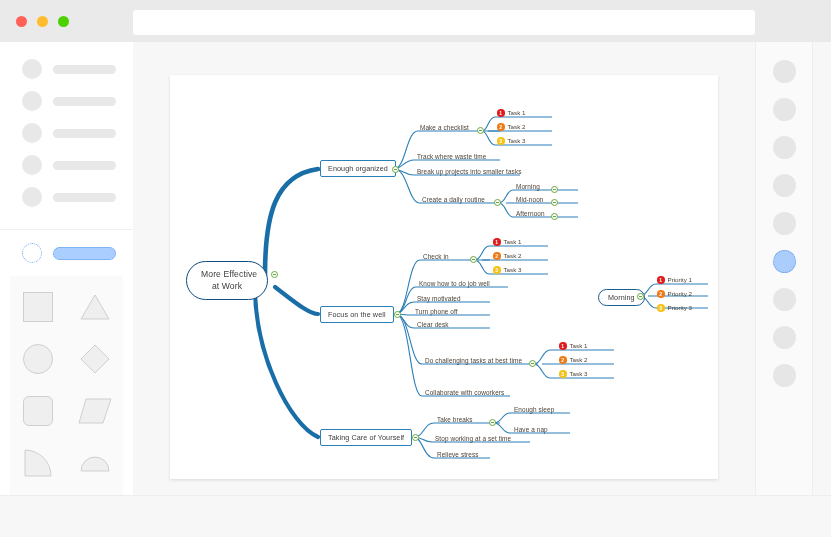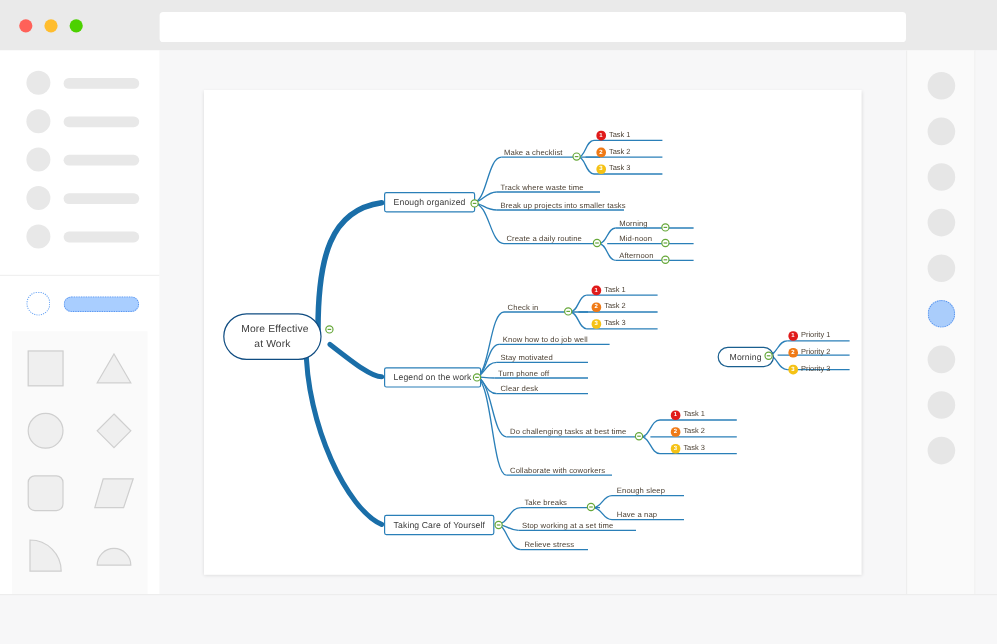--- a/index.html
+++ b/index.html
@@ -421,21 +421,21 @@
       <div class="node plain" style="left:251px; top:121px;">Create a daily routine</div>
       <div class="collapse-icon" style="left:324px; top:124px;"></div>
 
       <div class="node plain" style="left:345px; top:108px;">Morning</div>
       <div class="collapse-icon" style="left:381px; top:111px;"></div>
       <div class="node plain" style="left:345px; top:121px;">Mid-noon</div>
       <div class="collapse-icon" style="left:381px; top:124px;"></div>
       <div class="node plain" style="left:345px; top:135px;">Afternoon</div>
       <div class="collapse-icon" style="left:381px; top:138px;"></div>
 
-      <div class="node boxed" style="left:150px; top:231px;">Legend on the work</div>
+      <div class="node boxed" style="left:150px; top:231px;">Focus on the well</div>
       <div class="collapse-icon" style="left:224px; top:236px;"></div>
 
       <div class="node plain" style="left:252px; top:178px;">Check in</div>
       <div class="collapse-icon" style="left:300px; top:181px;"></div>
 
       <div class="badge-item" style="left:323px; top:163px;">
         <span class="badge p1">1</span>
         <span>Task 1</span>
       </div>
       <div class="badge-item" style="left:323px; top:177px;">

